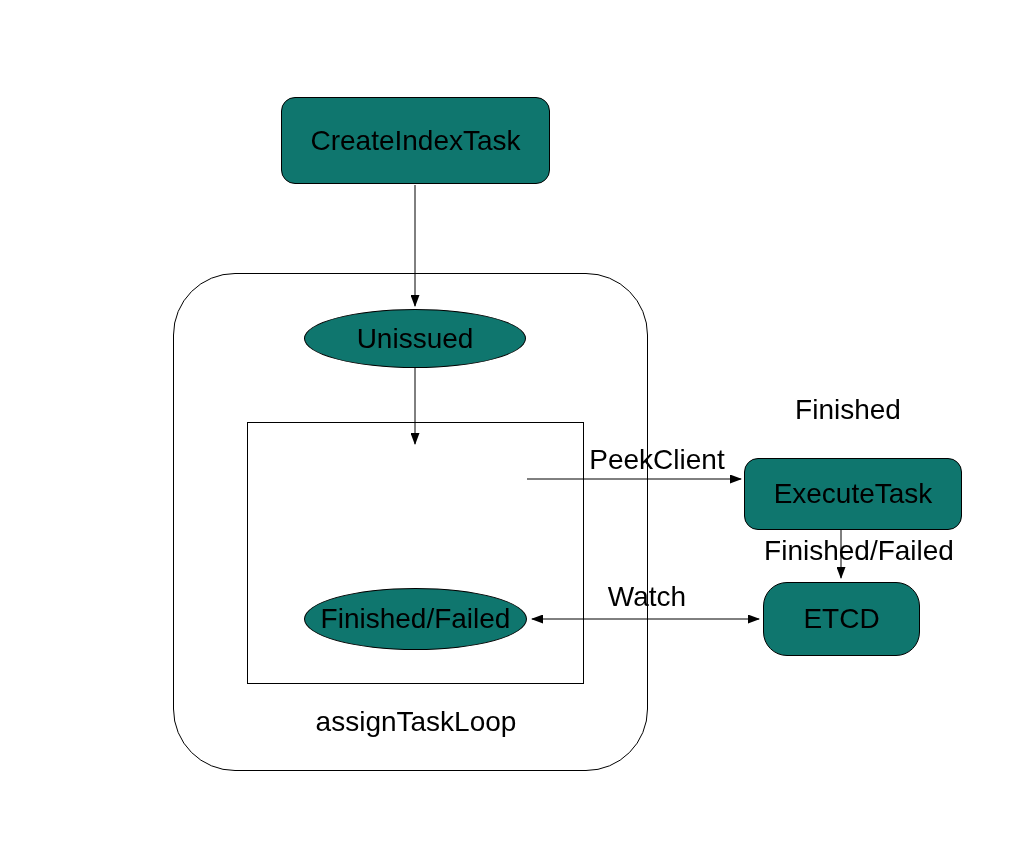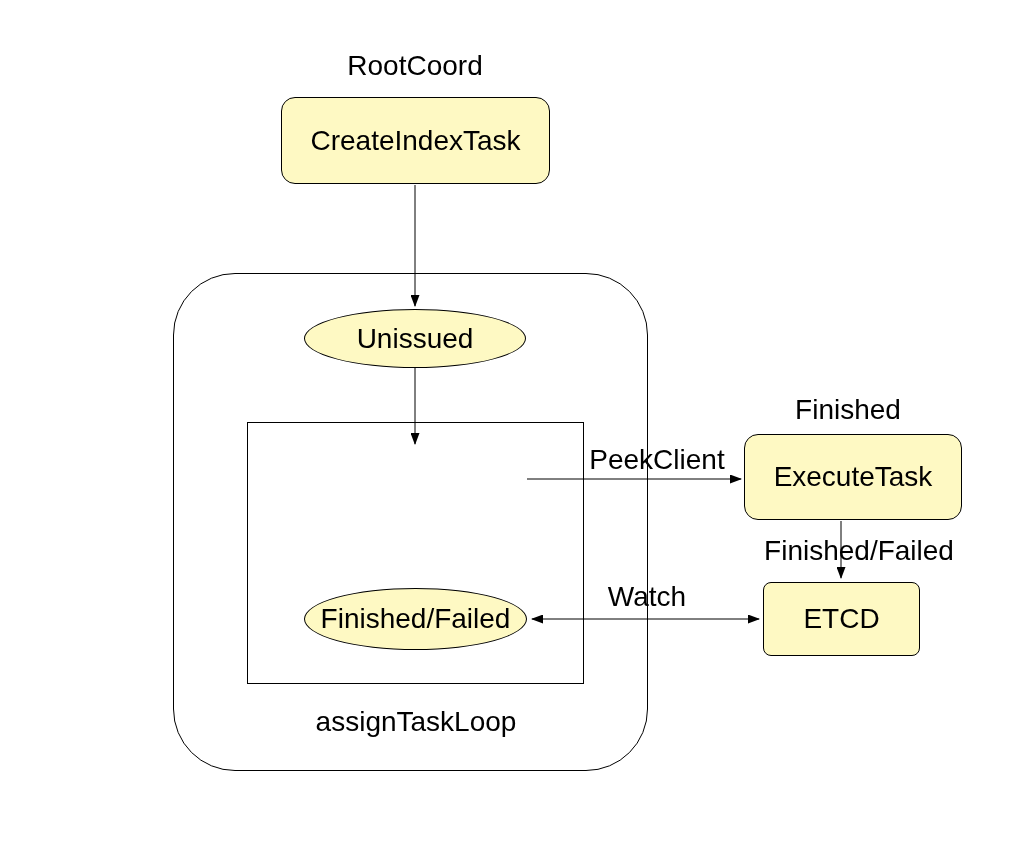--- a/index.html
+++ b/index.html
@@ -22,21 +22,21 @@
     top: 0;
     width: 1014px;
     height: 848px;
   }
   .node {
     position: absolute;
     display: flex;
     align-items: center;
     justify-content: center;
     border: 1px solid #000000;
-    background: #fef9c3;
+    background: #0f766e;
     font-size: 28px;
     white-space: nowrap;
     box-sizing: border-box;
     text-align: center;
   }
   .rounded-box {
     border-radius: 14px;
   }
   .ellipse {
     border-radius: 50%;
@@ -48,22 +48,22 @@
     box-sizing: border-box;
   }
   .free-label {
     position: absolute;
     transform: translate(-50%, -50%);
     font-size: 28px;
     white-space: nowrap;
     line-height: 1.2;
   }
   #node-create-index-task { left: 281px; top: 97px;  width: 269px; height: 87px; }
-  #node-execute-task      { left: 744px; top: 434px; width: 218px; height: 86px; }
-  #node-etcd              { left: 763px; top: 582px; width: 157px; height: 74px; border-radius: 8px; }
+  #node-execute-task      { left: 744px; top: 458px; width: 218px; height: 72px; }
+  #node-etcd              { left: 763px; top: 582px; width: 157px; height: 74px; border-radius: 24px; }
   #node-unissued          { left: 304px; top: 309px; width: 222px; height: 59px; }
   #node-in-progress       { left: 304px; top: 448px; width: 223px; height: 62px; }
   #node-finished-failed   { left: 304px; top: 588px; width: 223px; height: 62px; }
   #container-index-coord  { left: 173px; top: 273px; width: 475px; height: 498px; border-radius: 62px; }
   #container-assign-task-loop { left: 247px; top: 422px; width: 337px; height: 262px; }
   #label-root-coord       { left: 415px; top: 66px; }
   #label-index-coord      { left: 88px;  top: 523px; }
   #label-index-node       { left: 848px; top: 410px; }
   #label-assign-task-loop { left: 416px; top: 722px; }
   #label-peek-client      { left: 657px; top: 460px; text-align: right; }
@@ -105,21 +105,20 @@
   </div>
 
   <div id="node-execute-task" class="node rounded-box">
     <span>ExecuteTask</span>
   </div>
 
   <div id="node-etcd" class="node rounded-box">
     <span>ETCD</span>
   </div>
 
-  <div id="label-root-coord" class="free-label">RootCoord</div>
 
 
   <div id="label-index-node" class="free-label">Finished</div>
 
   <div id="label-assign-task-loop" class="free-label">assignTaskLoop</div>
 
   <div id="label-peek-client" class="free-label">PeekClient</div>
 
   <div id="label-finished-failed-edge" class="free-label">Finished/Failed</div>
 

